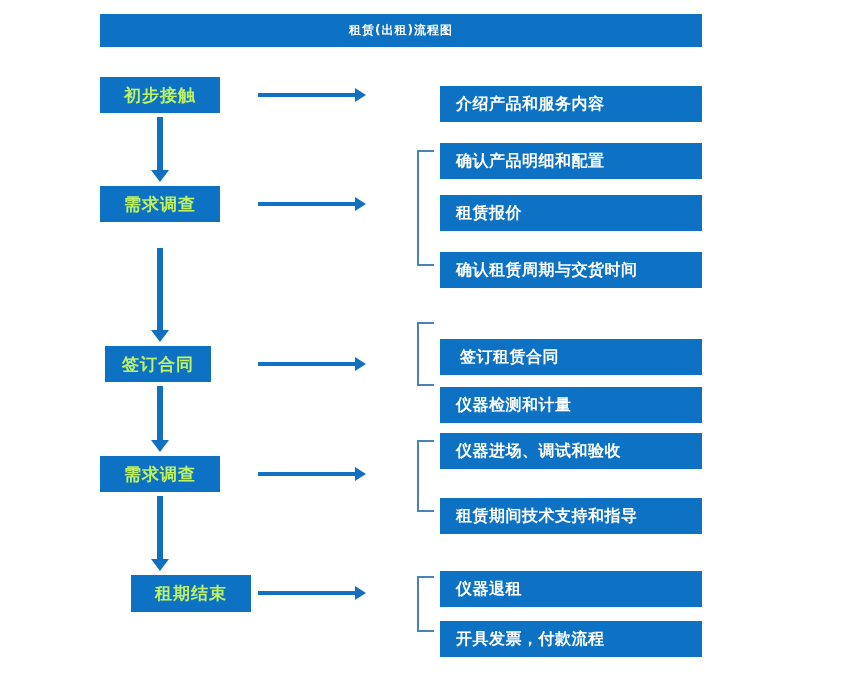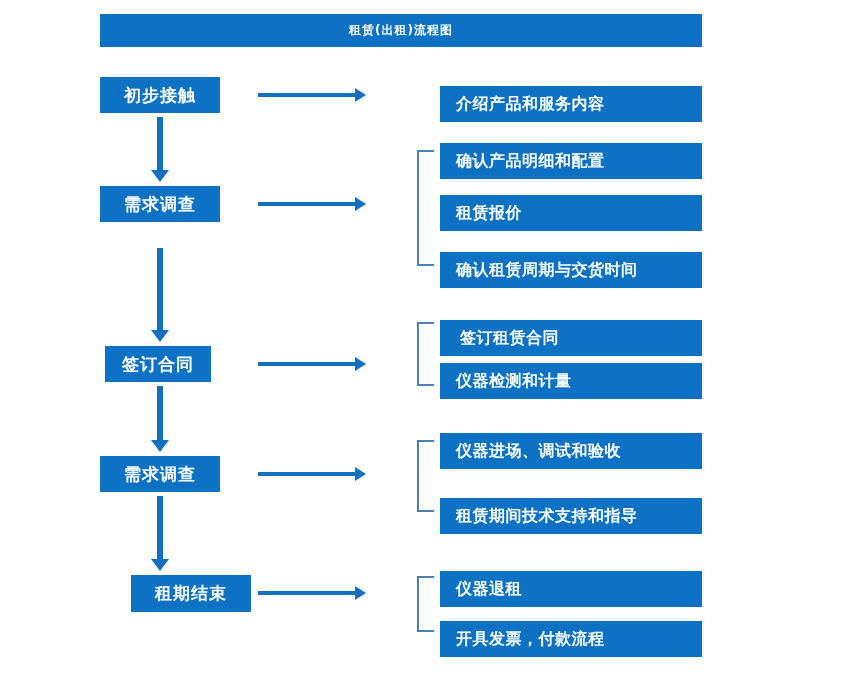--- a/index.html
+++ b/index.html
@@ -32,21 +32,21 @@
     justify-content: center;
     font-size: 12px;
     font-weight: bold;
     letter-spacing: 1px;
   }
 
   
   .stage-box {
     position: absolute;
     background: #0D72C4;
-    color: #ffffff;
+    color: #bef264;
     display: flex;
     align-items: center;
     justify-content: center;
     font-size: 17px;
     font-weight: bold;
     letter-spacing: 1px;
   }
 
   
   .detail-box {
@@ -196,23 +196,23 @@
   <div class="bracket" style="top:576px; height:56px;"></div>
 
   <div class="detail-box" style="top:77px;">介绍产品和服务内容</div>
 
   <div class="detail-box" style="top:134px;">确认产品明细和配置</div>
 
   <div class="detail-box" style="top:186px;">租赁报价</div>
 
   <div class="detail-box" style="top:243px;">确认租赁周期与交货时间</div>
 
-  <div class="detail-box" style="top:311px;padding-left:20px;">签订租赁合同</div>
-
-  <div class="detail-box" style="top:354px;">仪器检测和计量</div>
+  <div class="detail-box" style="top:330px;padding-left:20px;">签订租赁合同</div>
+
+  <div class="detail-box" style="top:378px;">仪器检测和计量</div>
 
   <div class="detail-box" style="top:424px;">仪器进场、调试和验收</div>
 
   <div class="detail-box" style="top:489px;">租赁期间技术支持和指导</div>
 
   <div class="detail-box" style="top:562px;">仪器退租</div>
 
   <div class="detail-box" style="top:612px;">开具发票，付款流程</div>
 
 </div>

